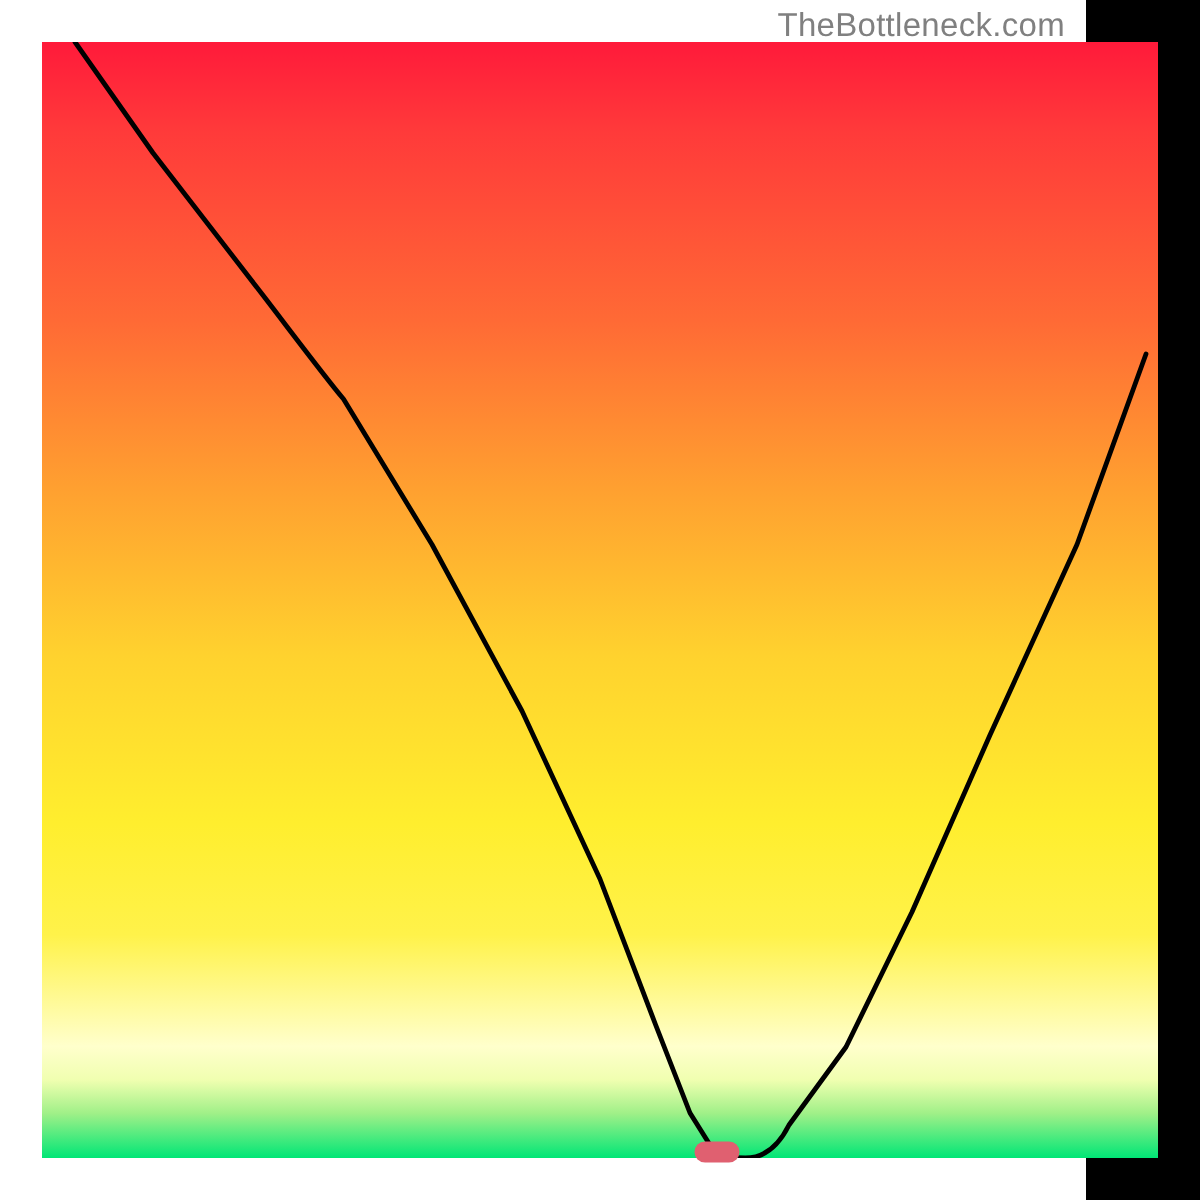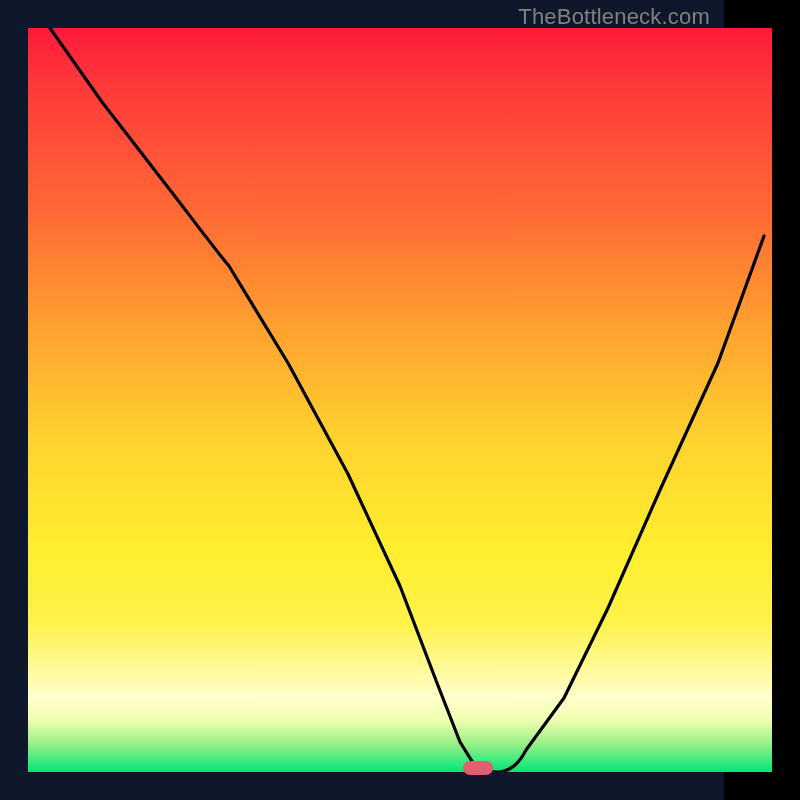--- a/index.html
+++ b/index.html
@@ -1,21 +1,21 @@
 <!DOCTYPE html>
 <html><head>
 <meta charset="utf-8">
 <style>
   * { margin: 0; padding: 0; box-sizing: border-box; }
   html, body { width: 800px; height: 800px; overflow: hidden; background: #000; }
   .chart-container {
     position: relative;
     width: 724px;
     height: 800px;
-    background: #0f172a;
+    background: #ffffff;
   }
   .plot-area {
     position: absolute;
     left: 28px;
     top: 28px;
     width: 744px;
     height: 744px;
     
     background: linear-gradient(to bottom,
       #ff1a3a 0%,

